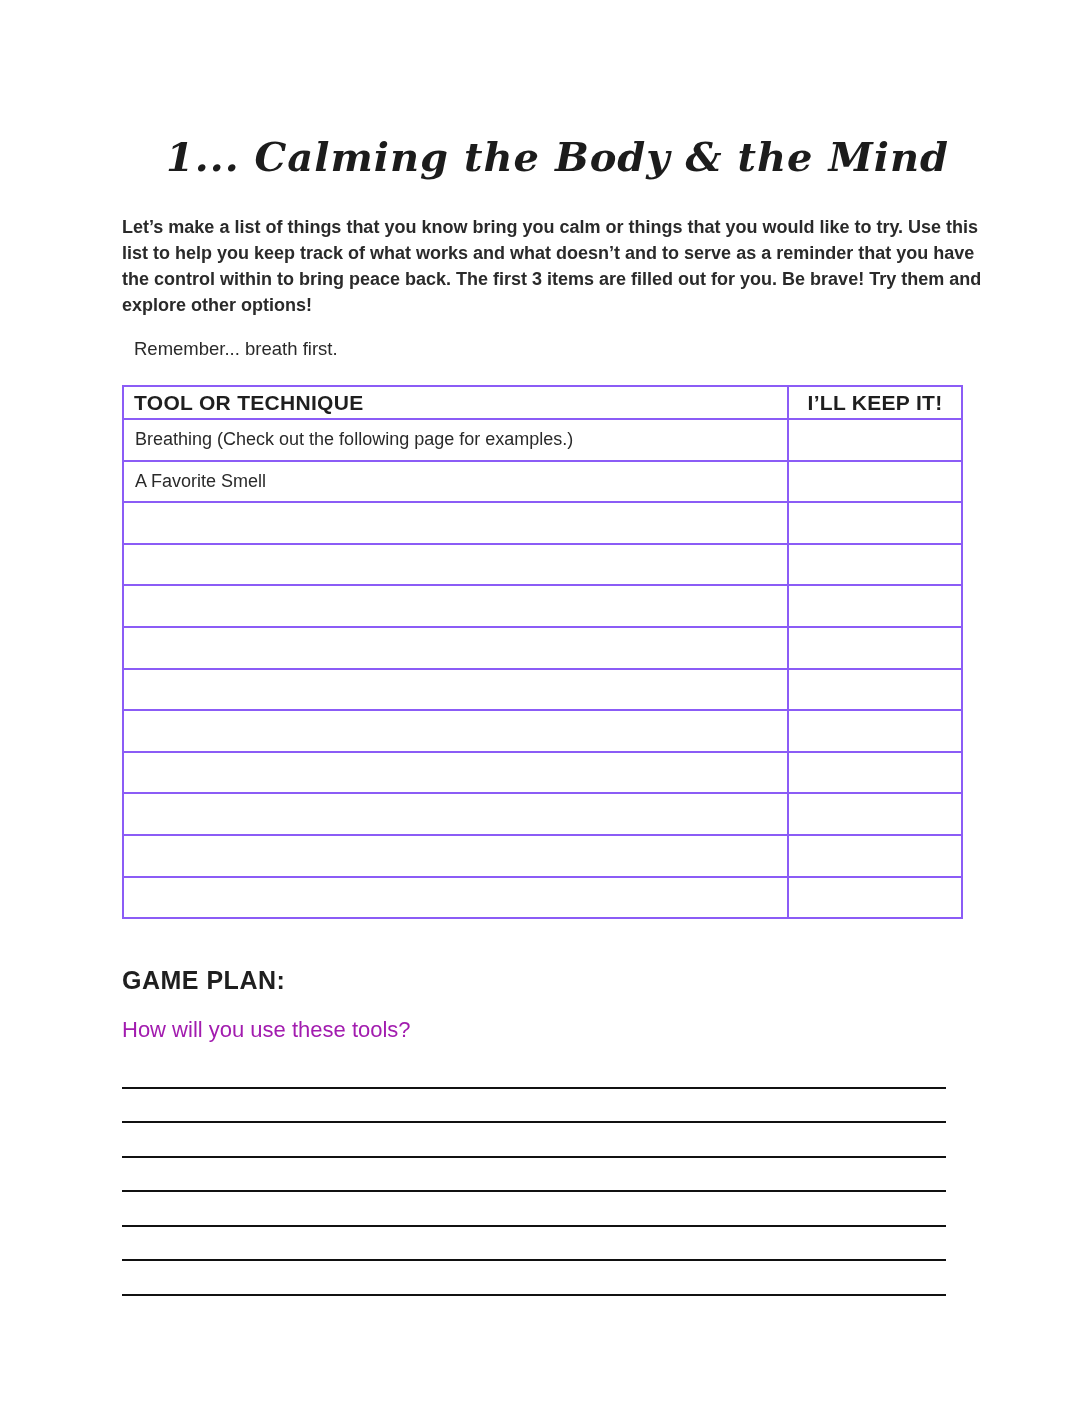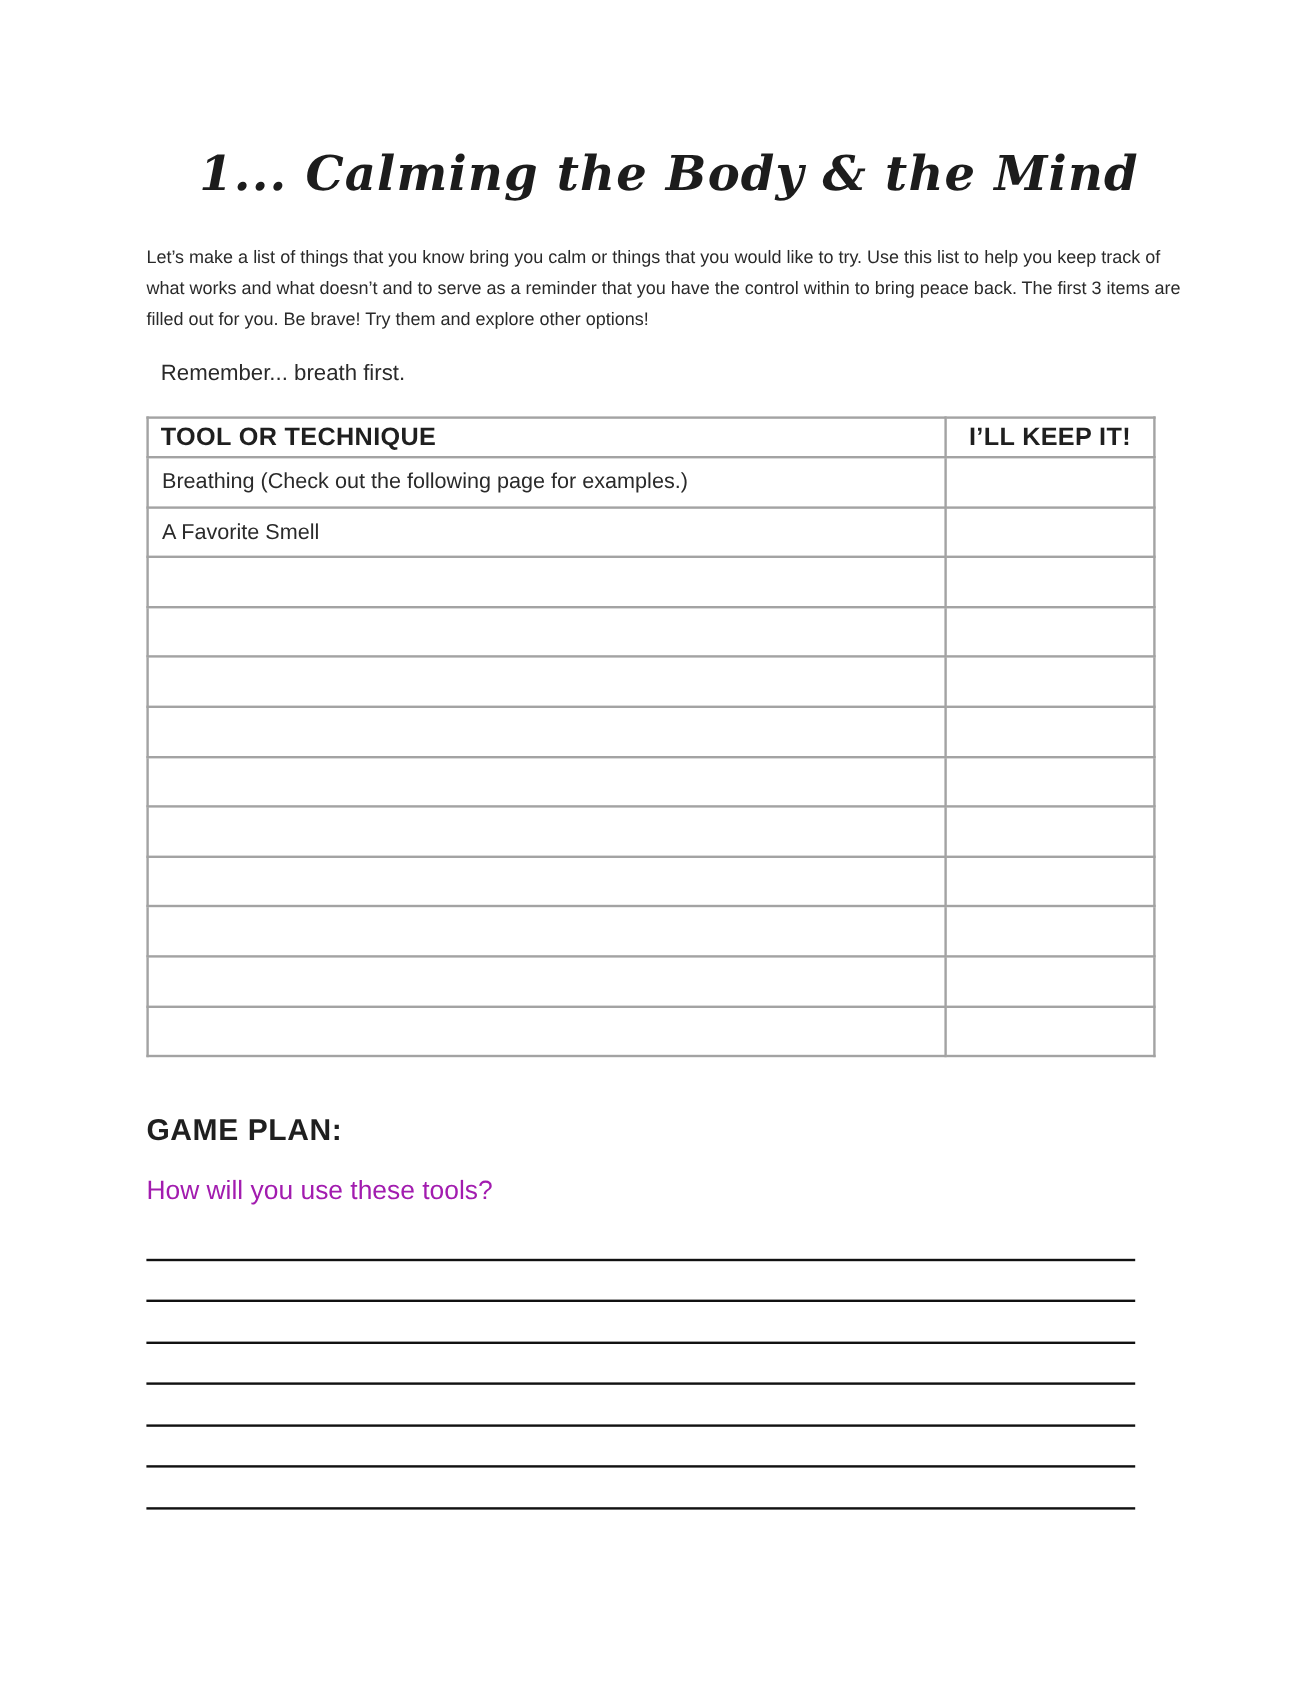--- a/index.html
+++ b/index.html
@@ -10,58 +10,59 @@
   body {
     width: 1079px;
     height: 1401px;
     position: relative;
     font-family: "Liberation Sans", sans-serif;
     color: #212121;
   }
   .content {
     position: absolute;
     left: 122px;
-    top: 0;
+    top: 12px;
     width: 871px;
   }
   .page-title {
     margin: 0;
     margin-top: 118px;
     text-align: center;
     font-family: "DejaVu Serif", serif;
     font-style: italic;
     font-weight: 700;
     font-size: 40px;
     line-height: 54px;
     color: #1c1c1c;
     letter-spacing: 1px;
   }
   .intro-paragraph {
     margin: 0;
     margin-top: 30px;
-    font-size: 15px;
+    font-size: 18px;
     line-height: 26px;
     color: #2a2a2a;
+    font-weight: bold;
   }
   .reminder-text {
     margin: 12px;
     margin-top: 18px;
     font-size: 18.5px;
     line-height: 26px;
     color: #2a2a2a;
   }
   table.tools-table {
     border-collapse: collapse;
     width: 841px;
     margin-top: 23px;
     table-layout: fixed;
   }
   table.tools-table th,
   table.tools-table td {
-    border: 2px solid #a3a3a3;
+    border: 2px solid #8b5cf6;
     vertical-align: middle;
   }
   th.col-tool {
     text-align: left;
     padding-left: 10px;
     height: 29px;
     font-size: 21px;
     font-weight: 700;
     letter-spacing: 0.3px;
     color: #1f1f1f;

